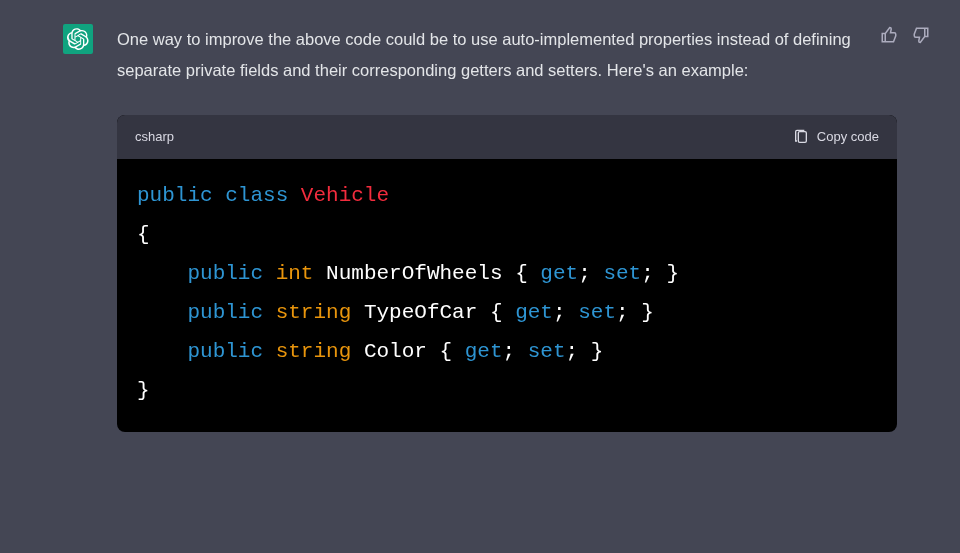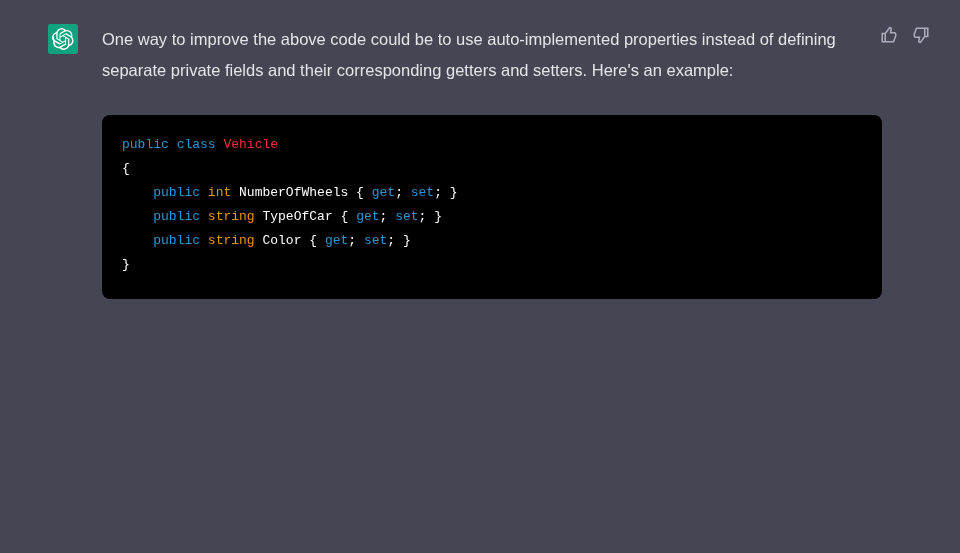--- a/index.html
+++ b/index.html
@@ -9,20 +9,21 @@
     color: #d1d5db;
     width: 960px;
     height: 553px;
     overflow: hidden;
   }
   .message {
     display: flex;
     padding: 24px 48px;
     gap: 24px;
     position: relative;
+    justify-content: center;
   }
   .avatar {
     width: 30px;
     height: 30px;
     flex: 0 0 30px;
     background: #10a37f;
     border-radius: 2px;
     display: flex;
     align-items: center;
     justify-content: center;
@@ -63,21 +64,21 @@
   .copybtn {
     display: flex;
     align-items: center;
     gap: 8px;
     cursor: pointer;
     font-size: 13px;
   }
   pre {
     padding: 18px 20px 22px 20px;
     font-family: "SFMono-Regular", Consolas, "Liberation Mono", Menlo, monospace;
-    font-size: 13px;
+    font-size: 21px;
     line-height: 1.85;
     color: #fff;
     white-space: pre;
   }
   .tk-kw   { color: #2e95d3; }
   .tk-type { color: #e9950c; }
   .tk-cls  { color: #f22c3d; }
   .tk-id   { color: #ffffff; }
   .tk-punc { color: #ffffff; }
 </style>
@@ -88,20 +89,30 @@
   <div class="avatar">
     <svg viewBox="0 0 41 41" fill="none">
       <path d="M37.5 16.8c.9-2.7.6-5.7-.9-8.1-2.2-3.9-6.7-5.9-11-4.9C23.6 1.6 20.8.3 17.8.5c-4.5.1-8.4 3-9.8 7.2-2.8.6-5.2 2.3-6.6 4.8-2.3 3.9-1.8 8.8 1.3 12.1-.9 2.7-.6 5.7.9 8.1 2.2 3.9 6.7 5.9 11 4.9 1.9 2.2 4.8 3.4 7.7 3.3 4.5-.1 8.4-3 9.8-7.2 2.8-.6 5.2-2.3 6.6-4.8 2.3-3.9 1.8-8.8-1.2-12.1zM22.3 38c-1.8 0-3.5-.6-4.9-1.8l.2-.1 8.1-4.7c.4-.2.7-.7.7-1.1v-11.4l3.4 2v9.4c0 4.2-3.3 7.7-7.5 7.7zm-16.2-7c-.9-1.5-1.2-3.4-.9-5.1l.2.1 8.1 4.7c.4.2.9.2 1.3 0l9.9-5.7v4l-8.2 4.7c-3.6 2.1-8.3.9-10.4-2.7zm-2.1-17.6c.9-1.5 2.3-2.7 4-3.3v9.7c0 .5.3.9.7 1.1l9.9 5.7-3.4 2-8.1-4.7c-3.7-2.1-4.9-6.8-3.1-10.5zm27.9 6.5l-9.9-5.7 3.4-2 8.1 4.7c3.6 2.1 4.9 6.8 2.8 10.4-.9 1.5-2.3 2.7-4 3.3v-9.7c.1-.4-.2-.8-.4-1zm3.4-5.1l-.2-.1-8.1-4.7c-.4-.2-.9-.2-1.3 0l-9.9 5.7v-4l8.2-4.7c3.6-2.1 8.3-.8 10.4 2.8.8 1.5 1.2 3.3.9 5zm-21.4 7l-3.4-2v-9.4c0-4.2 3.4-7.6 7.6-7.6 1.8 0 3.5.6 4.9 1.8l-.2.1-8.1 4.7c-.4.2-.7.7-.7 1.1l-.1 11.3zm1.9-4l4.4-2.5 4.4 2.5v5.1l-4.4 2.5-4.4-2.5v-5.1z" fill="#fff"></path>
     </svg>
   </div>
 
   <div class="content">
     <p>One way to improve the above code could be to use auto-implemented properties instead of defining separate private fields and their corresponding getters and setters. Here's an example:</p>
 
     <div class="codeblock">
+      <div class="codehdr">
+        <span>csharp</span>
+        <span class="copybtn">
+          <svg width="16" height="16" viewBox="0 0 24 24" fill="none" stroke="currentColor" stroke-width="2">
+            <rect x="8" y="4" width="12" height="16" rx="2"></rect>
+            <path d="M16 4V2H6a2 2 0 0 0-2 2v14h2"></path>
+          </svg>
+          <span>Copy code</span>
+        </span>
+      </div>
       <pre id="code-pre"><span class="tk-kw">public</span> <span class="tk-kw">class</span> <span class="tk-cls">Vehicle</span>
 <span class="tk-punc">{</span>
     <span class="tk-kw">public</span> <span class="tk-type">int</span> <span class="tk-id">NumberOfWheels</span> <span class="tk-punc">{</span> <span class="tk-kw">get</span><span class="tk-punc">;</span> <span class="tk-kw">set</span><span class="tk-punc">;</span> <span class="tk-punc">}</span>
     <span class="tk-kw">public</span> <span class="tk-type">string</span> <span class="tk-id">TypeOfCar</span> <span class="tk-punc">{</span> <span class="tk-kw">get</span><span class="tk-punc">;</span> <span class="tk-kw">set</span><span class="tk-punc">;</span> <span class="tk-punc">}</span>
     <span class="tk-kw">public</span> <span class="tk-type">string</span> <span class="tk-id">Color</span> <span class="tk-punc">{</span> <span class="tk-kw">get</span><span class="tk-punc">;</span> <span class="tk-kw">set</span><span class="tk-punc">;</span> <span class="tk-punc">}</span>
 <span class="tk-punc">}</span></pre>
     </div>
 
   </div>
 

